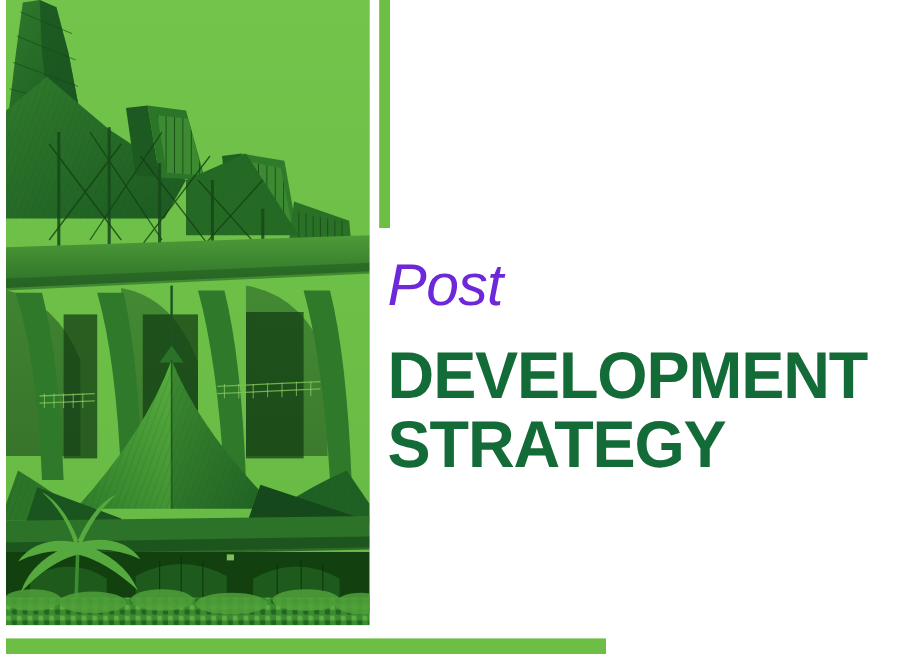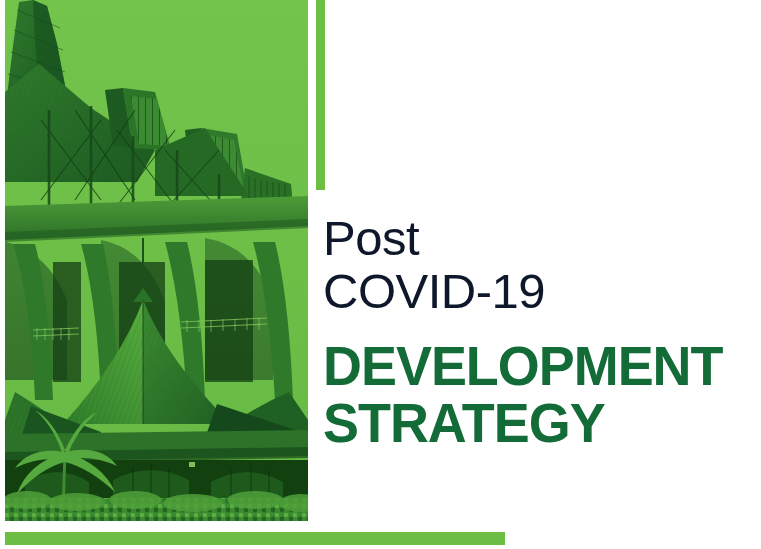--- a/index.html
+++ b/index.html
@@ -55,26 +55,27 @@
   }
 
   
   .title-block {
     position: absolute;
     left: 323px;
     top: 214px;
     width: 420px;
   }
   .title-line-light {
-    color: #0f172a;
+    color: #6d28d9;
     font-size: 49px;
     line-height: 49px;
     font-weight: 400;
     letter-spacing: -0.5px;
     white-space: nowrap;
+    font-style: italic;
   }
   .title-line-light.second {
     margin-top: 4px;
   }
   .title-line-bold {
     color: #136B38;
     font-weight: 700;
     font-size: 55px;
     line-height: 57px;
     letter-spacing: -1px;
@@ -305,20 +306,19 @@
         <ellipse cx="250" cy="500" rx="28" ry="9"></ellipse>
         <ellipse cx="296" cy="503" rx="22" ry="9"></ellipse>
       </g>
     </svg>
   </div>
 
   <div class="accent-bar-vertical"></div>
 
   <div class="title-block">
     <div class="title-line-light">Post</div>
-    <div class="title-line-light second">COVID-19</div>
     <div class="title-line-bold first">DEVELOPMENT</div>
     <div class="title-line-bold">STRATEGY</div>
   </div>
 
   <div class="accent-bar-horizontal"></div>
 
 </div>
 
 </body></html>

